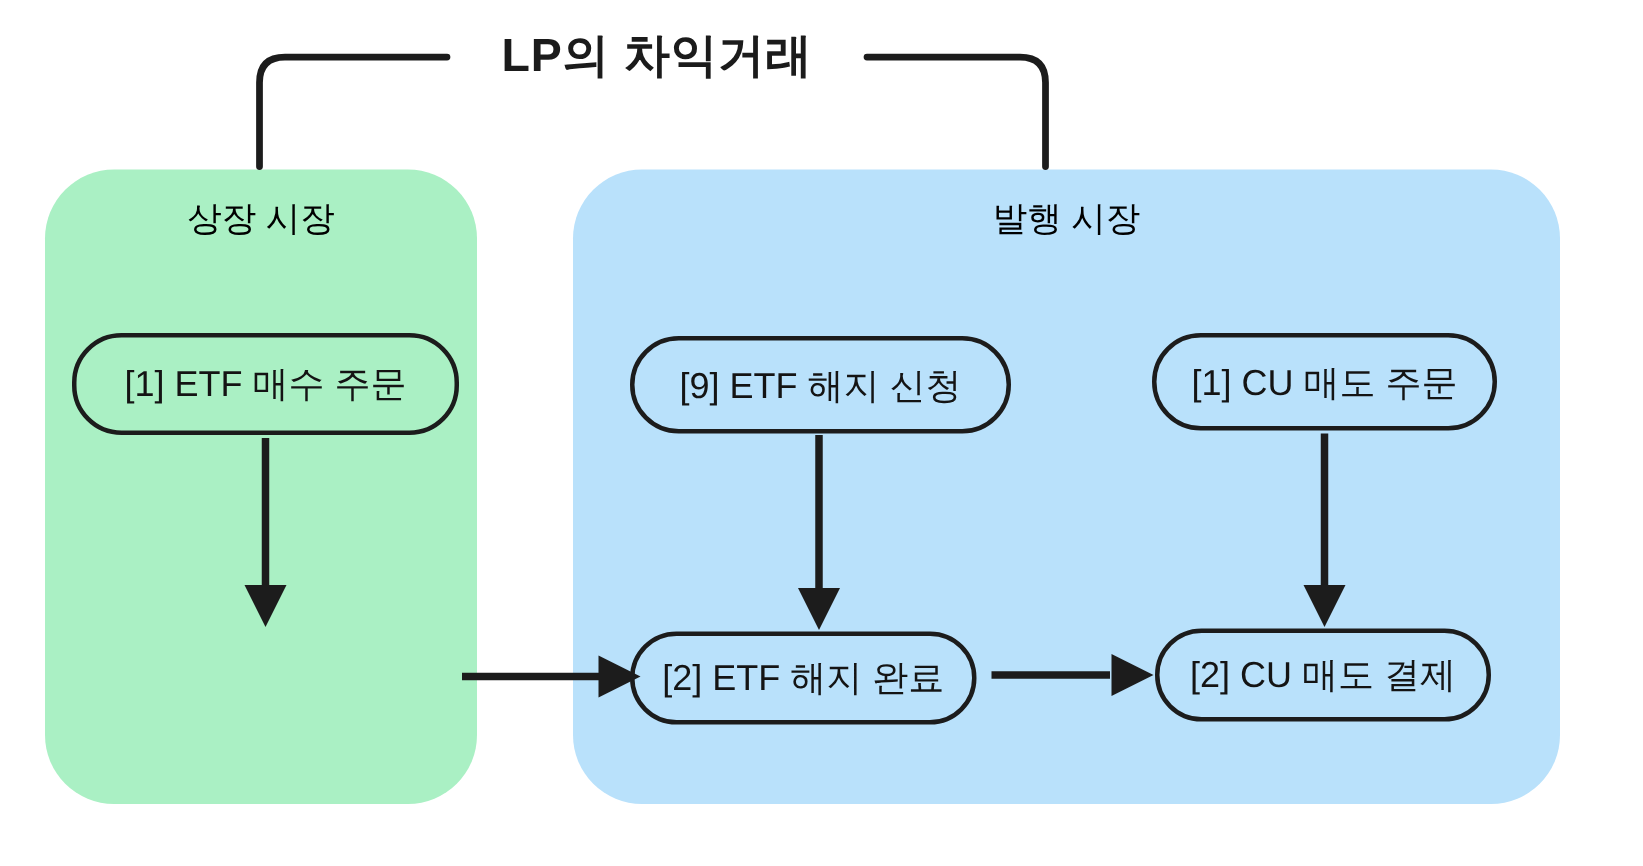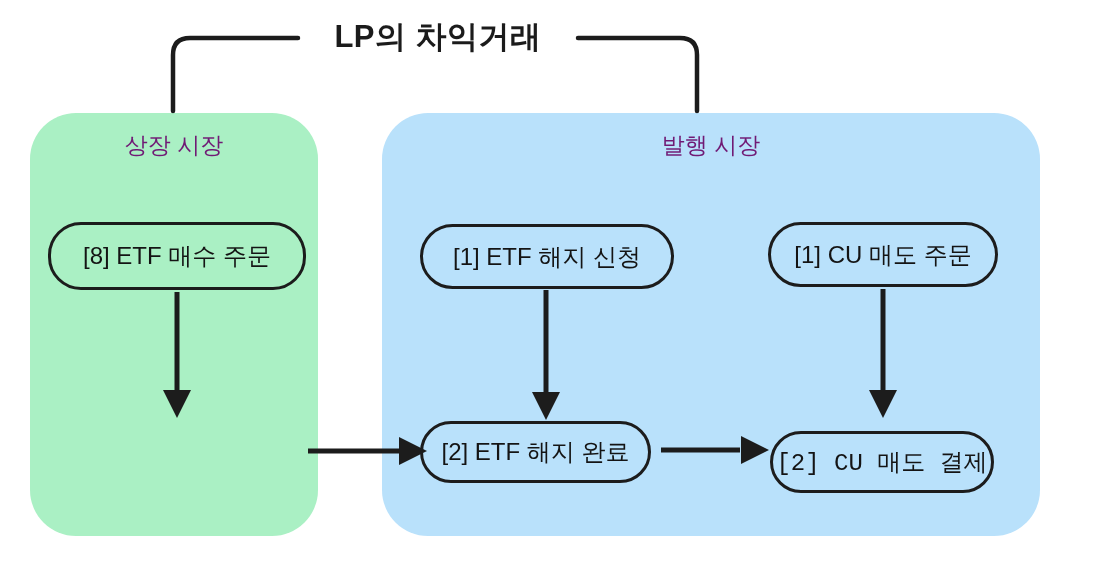--- a/index.html
+++ b/index.html
@@ -25,60 +25,60 @@
   .region{
     position:absolute;top:113px;height:423px;
     border-radius:46px;
     z-index:1;
   }
   .region-listed{left:30px;width:288px;}
   .region-primary{left:382px;width:658px;}
   .region-label{
     position:absolute;top:17px;left:0;width:100%;
     text-align:center;
-    font-size:23px;font-weight:500;color:#701a75;
+    font-size:23px;font-weight:500;color:#000000;
     white-space:nowrap;
   }
   .node{
     position:absolute;
     box-sizing:border-box;
     border:3.5px solid #1c1c1c;
     border-radius:33px;
     background:transparent;
     display:flex;align-items:center;justify-content:center;
     font-size:24px;font-weight:500;color:#141414;
     white-space:nowrap;
     z-index:10;
   }
   .node-g1{left:48px;top:222px;width:258px;height:68px;}
   .node-g2{left:50px;top:417px;width:254px;height:66px;}
   .node-b1{left:420px;top:224px;width:254px;height:65px;}
   .node-b2{left:420px;top:421px;width:231px;height:62px;}
   .node-b3{left:768px;top:222px;width:230px;height:65px;}
-  .node-b4{left:770px;top:431px;width:224px;height:62px;font-family:Liberation Mono, monospace;}
+  .node-b4{left:770px;top:419px;width:224px;height:62px;}
   .connector{stroke:#1c1c1c;fill:none;}
   .arrowhead{fill:#1c1c1c;stroke:none;}
 </style>
 </head>
 <body>
 
 <div class="canvas">
 
   <div class="diagram-title">LP의 차익거래</div>
 
   <section class="region region-listed" style="background: rgb(170, 240, 196);">
     <div class="region-label">상장 시장</div>
   </section>
 
   <section class="region region-primary" style="background: rgb(185, 225, 251);">
     <div class="region-label">발행 시장</div>
   </section>
 
-  <div class="node node-g1">[8] ETF 매수 주문</div>
-  <div class="node node-b1">[1] ETF 해지 신청</div>
+  <div class="node node-g1">[1] ETF 매수 주문</div>
+  <div class="node node-b1">[9] ETF 해지 신청</div>
   <div class="node node-b2">[2] ETF 해지 완료</div>
   <div class="node node-b3">[1] CU 매도 주문</div>
   <div class="node node-b4">[2] CU 매도 결제</div>
 
   <svg class="overlay" viewBox="0 0 1095 577">
 
     <path class="connector" stroke-width="4.5" stroke-linecap="round" d="M 298 38 H 190 Q 173 38 173 55 V 111"></path>
 
     <path class="connector" stroke-width="4.5" stroke-linecap="round" d="M 578 38 H 680 Q 697 38 697 55 V 111"></path>
 

